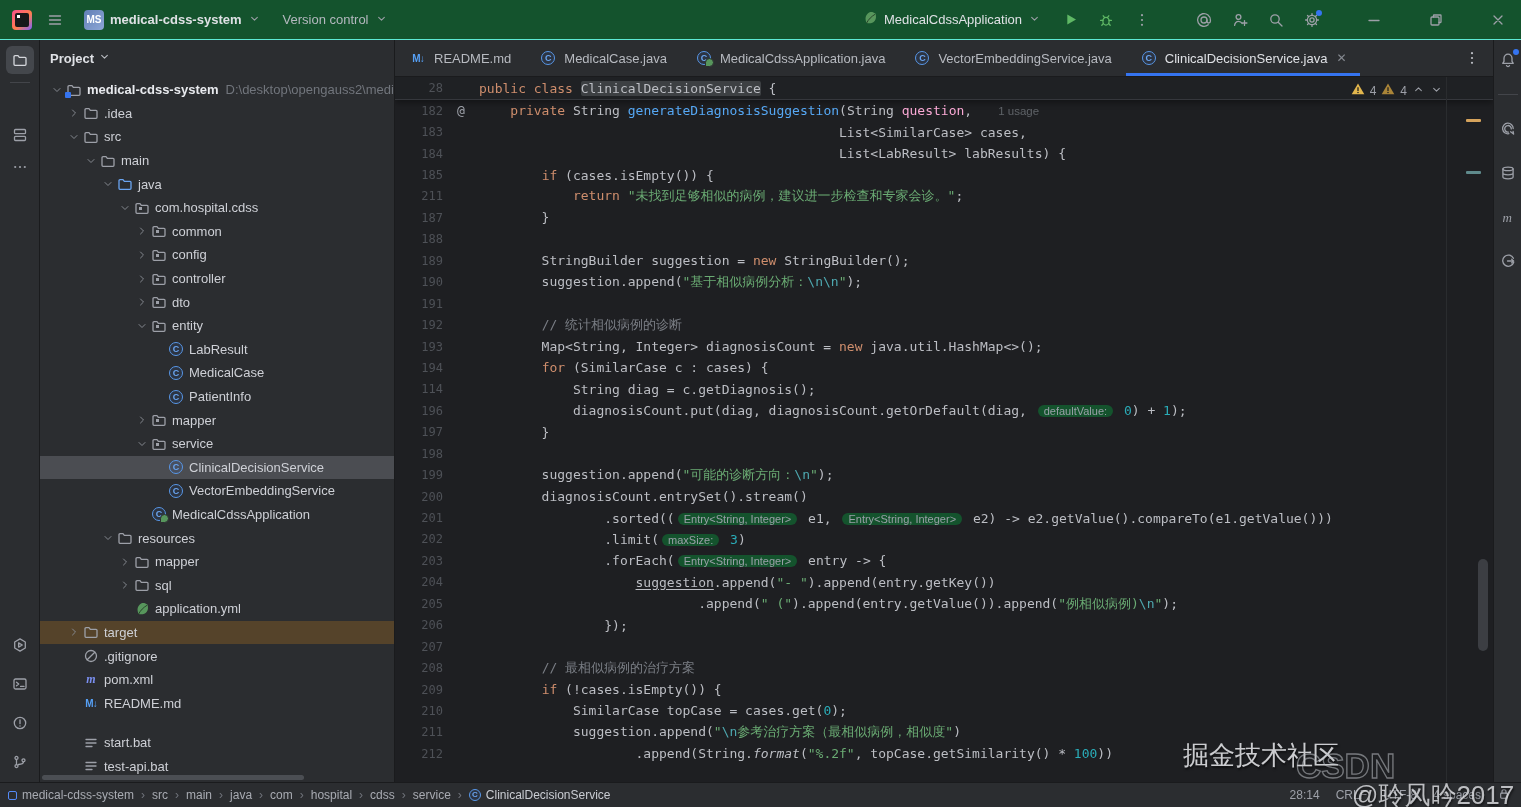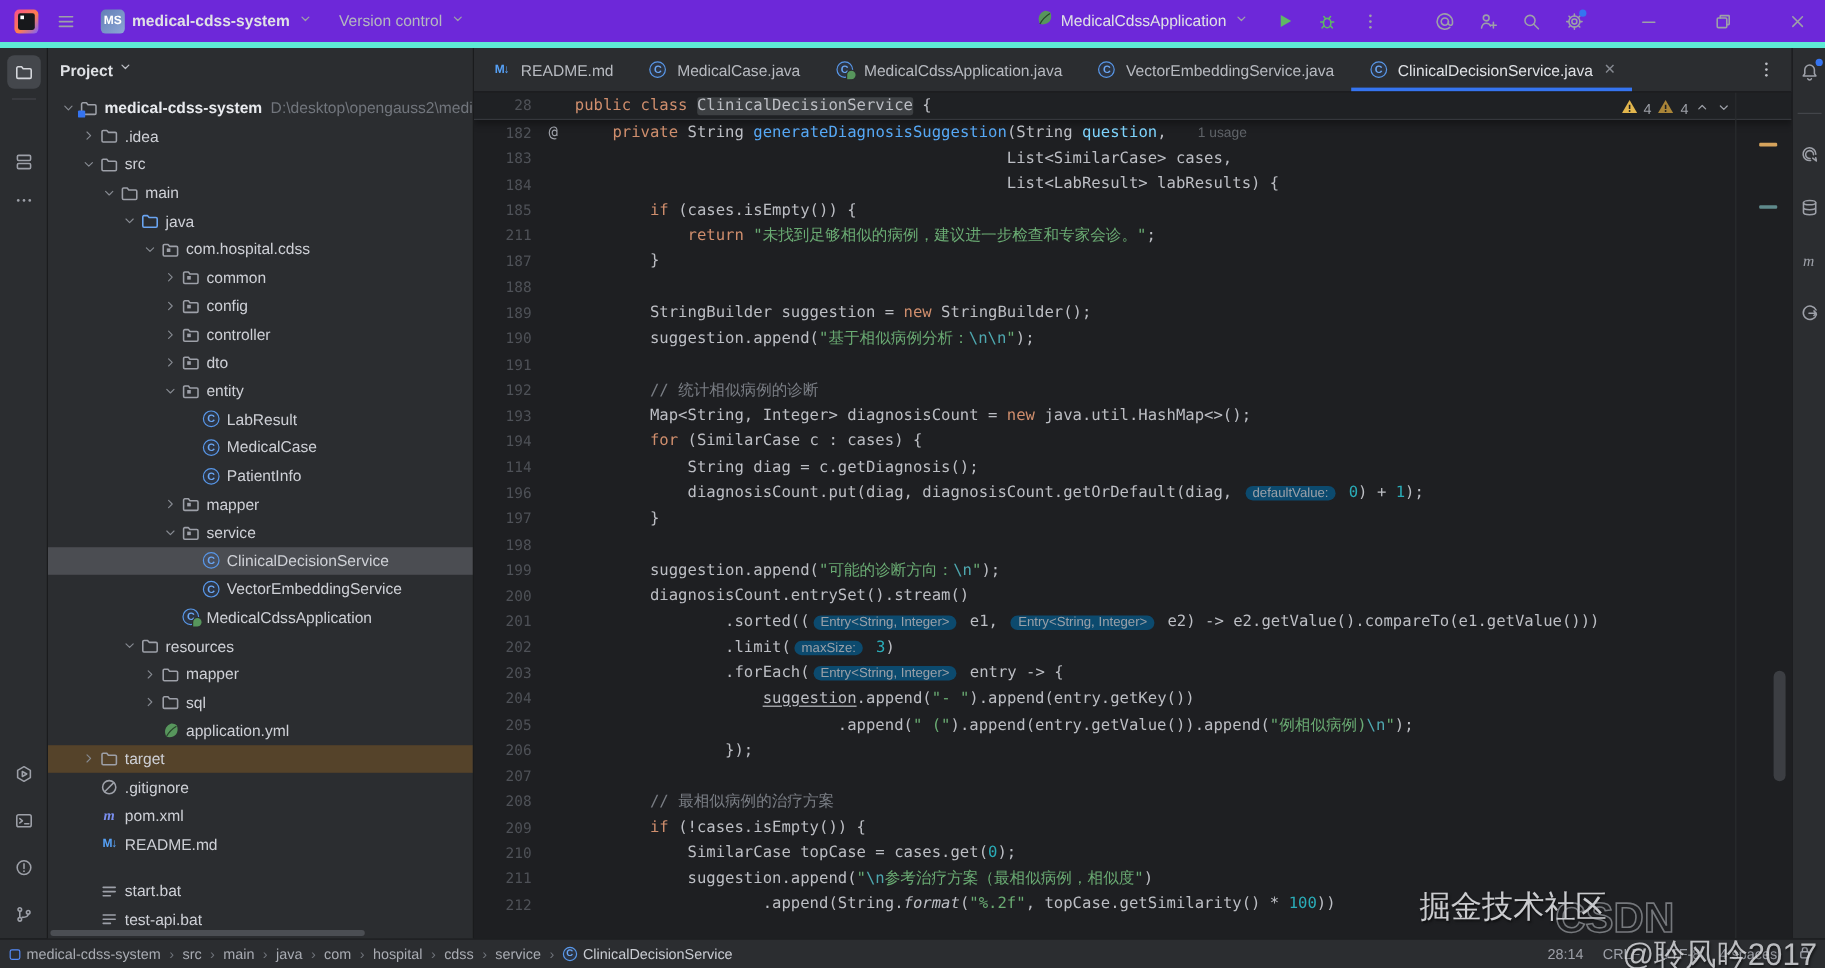--- a/index.html
+++ b/index.html
@@ -1,22 +1,22 @@
 <!DOCTYPE html>
 <html><head>
 <meta charset="utf-8">
 <style>
   * { box-sizing: border-box; margin: 0; padding: 0; }
   html,body { width:1521px; height:807px; overflow:hidden; background:#1e1f22;
     font-family:"Liberation Sans","DejaVu Sans",sans-serif; color:#bcbec4; }
   #app { width:1521px; height:807px; display:flex; flex-direction:column; position:relative; }
 
   
-  #topbar { height:40px; background:#6d28d9; display:flex; align-items:center; flex:none;
-    border-bottom:5px solid #5eead4; padding:0 10px 0 12px; gap:10px; color:#9da0a8; }
+  #topbar { height:40px; background:#14532d; display:flex; align-items:center; flex:none;
+    border-bottom:1px solid #5eead4; padding:0 10px 0 12px; gap:10px; color:#9da0a8; }
   .logo { width:20px; height:20px; border-radius:4px;
     background:linear-gradient(135deg,#f74e8e,#ff7e4d 55%,#7b61ff); position:relative; flex:none; }
   .logo::after { content:""; position:absolute; inset:3px; background:#17181b; border-radius:2px; }
   .logo::before { content:""; position:absolute; left:5px; top:5px; width:3px; height:3px; background:#fff; z-index:1; }
   .tb-btn { display:flex; align-items:center; gap:6px; padding:4px 6px; border-radius:6px; }
   .chip { width:20px; height:20px; border-radius:4px; background:linear-gradient(135deg,#627fb6,#8da7d6);
     color:#fff; font-size:10px; font-weight:bold; display:flex; align-items:center; justify-content:center; flex:none;}
   .tb-proj { color:#dfe1e5; font-size:13px; font-weight:600; }
   .tb-vc { color:#b4b8bf; font-size:13px; }
   .spacer { flex:1; }
@@ -69,25 +69,25 @@
   #tab-right { margin-left:auto; display:flex; align-items:center; padding-right:8px; }
 
   #code { flex:1; position:relative; overflow:hidden; font-family:"DejaVu Sans Mono","Liberation Mono",monospace; }
   .cl { height:21.45px; display:flex; align-items:center; }
   .cl.sticky { height:23px; background:#1f2124; border-bottom:1px solid #35373c; box-shadow:0 3px 6px rgba(0,0,0,.35); }
   .ln { width:48px; flex:none; text-align:right; color:#4e5157; font-size:12px; }
   .gico { width:36px; flex:none; text-align:center; color:#9da0a8; font-size:13px; }
   .ct { white-space:pre; font-size:13px; }
   .hint { color:#5f6368; font-size:11.5px; margin-left:26px; font-family:"Liberation Sans",sans-serif; }
   .sg-kw{color:#cf8e6d} .sg-pl{color:#bcbec4} .sg-str{color:#6aab73} .sg-esc{color:#4ea8b0}
-  .sg-cmt{color:#7a7e85} .sg-num{color:#2aacb8} .sg-mth{color:#56a8f5} .sg-gray{color:#7dd3fc}
+  .sg-cmt{color:#7a7e85} .sg-num{color:#2aacb8} .sg-mth{color:#56a8f5} .sg-gray{color:#f9a8d4}
   .sg-hl{background:#3d4043;border-radius:2px}
   .sg-un{text-decoration:underline;text-underline-offset:2px}
   .sg-it{font-style:italic}
-  .sg-chip{background:#0c4a6e;color:#9aa0a8;border-radius:7px;padding:0 6px;font-size:11px;margin:12px 3px;
+  .sg-chip{background:#14532d;color:#9aa0a8;border-radius:7px;padding:0 6px;font-size:11px;margin:12px 3px;
     font-family:"Liberation Sans",sans-serif;}
 
   #inspections { position:absolute; top:5px; right:50px; display:flex; align-items:center; gap:5px;
     color:#9da0a8; font-family:"Liberation Sans",sans-serif; font-size:12px; }
   #scroll-rail { position:absolute; top:0; right:46px; bottom:0; width:1px; background:#2a2c2f; }
   #sb-thumb { position:absolute; right:5px; top:482px; width:10px; height:92px; background:#5a5d63; opacity:.5; border-radius:5px; }
   .sb-mark { position:absolute; right:12px; width:15px; height:3px; border-radius:1px; }
 
   
   #statusbar { height:25px; flex:none; background:#2b2d30; border-top:1px solid #1a1b1d;

